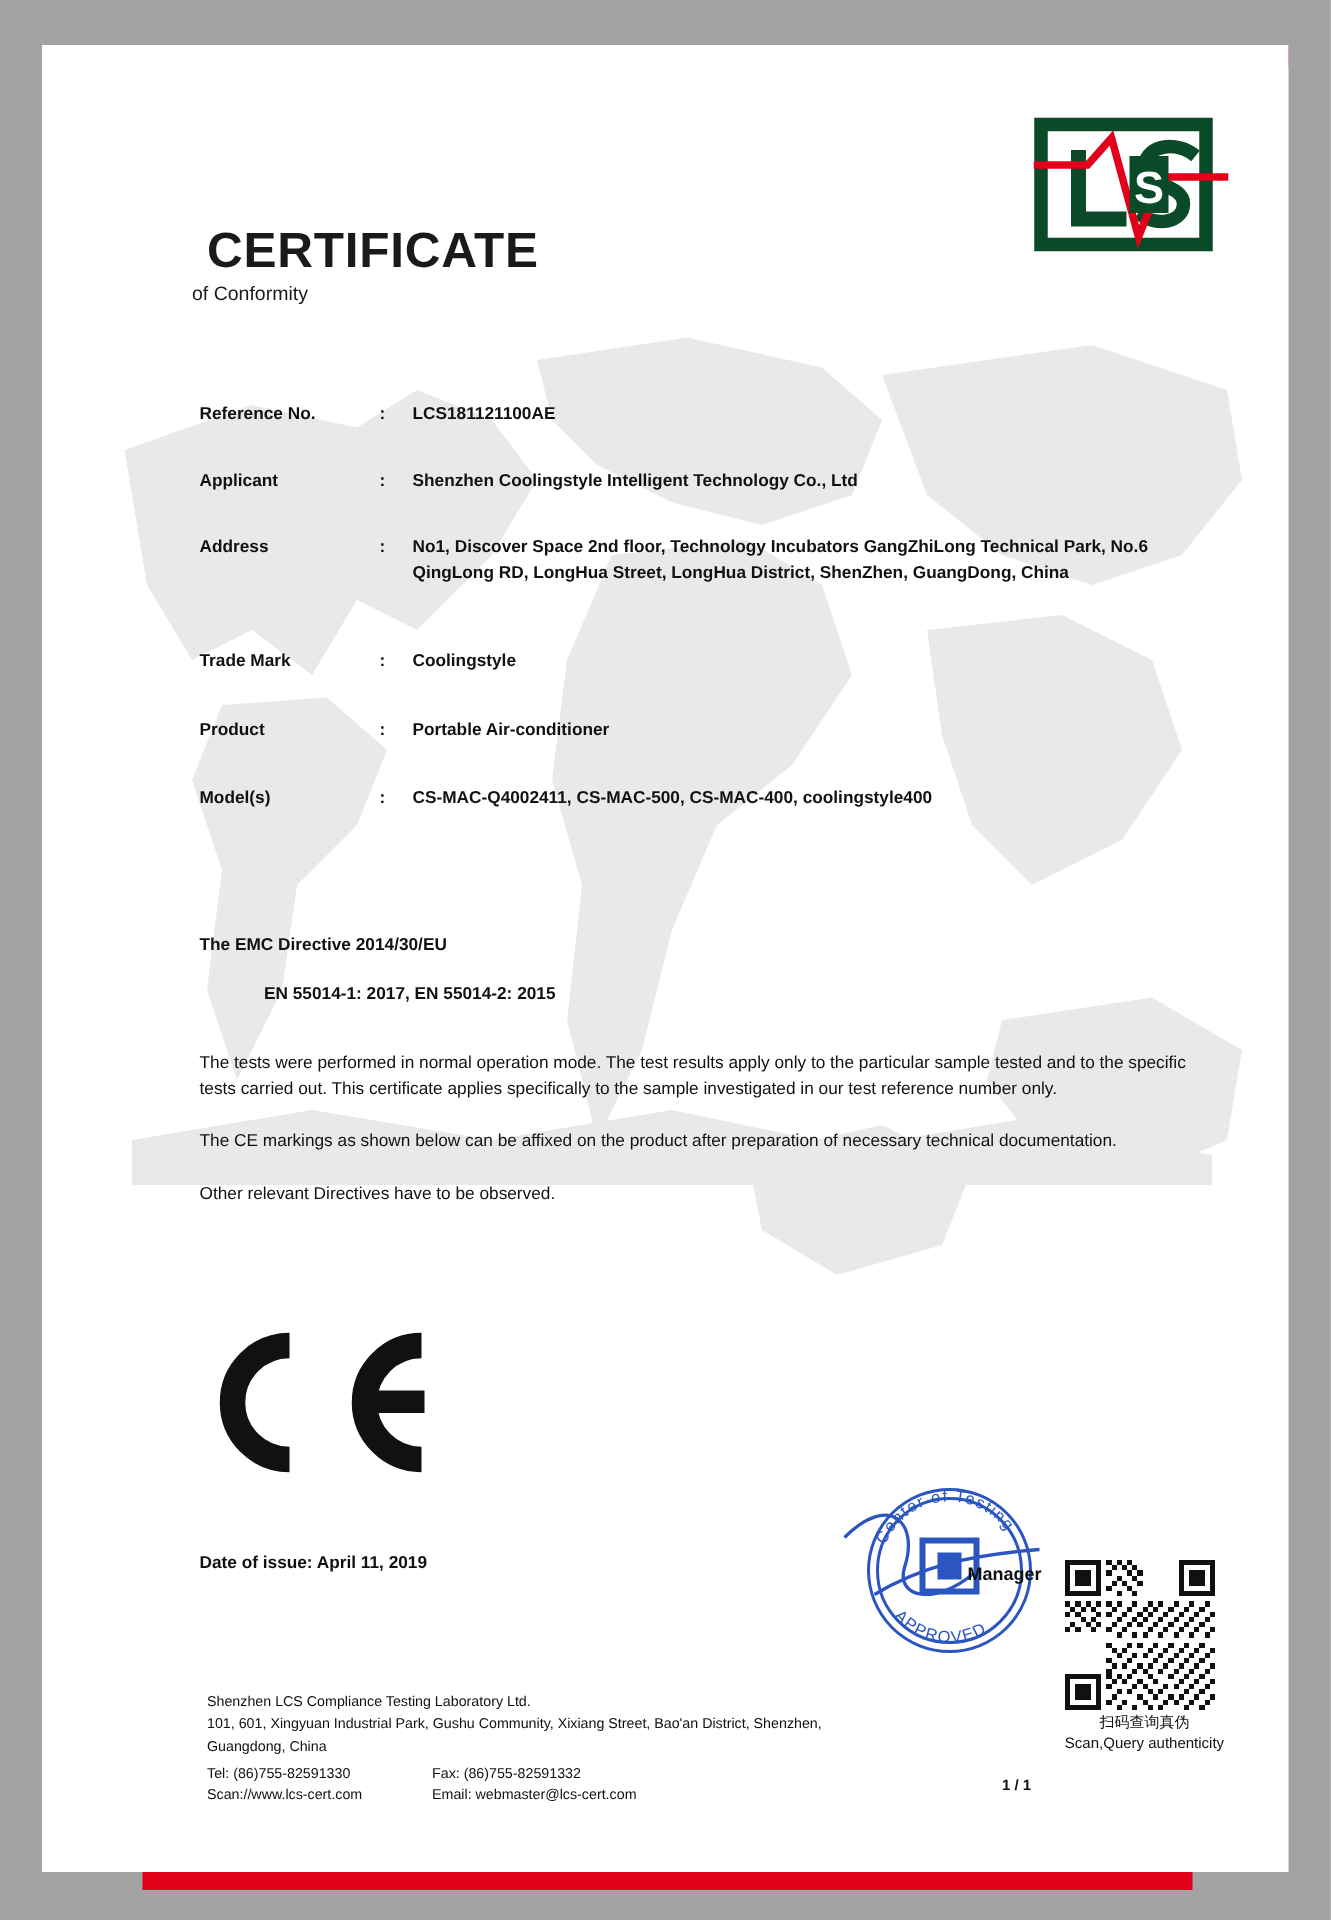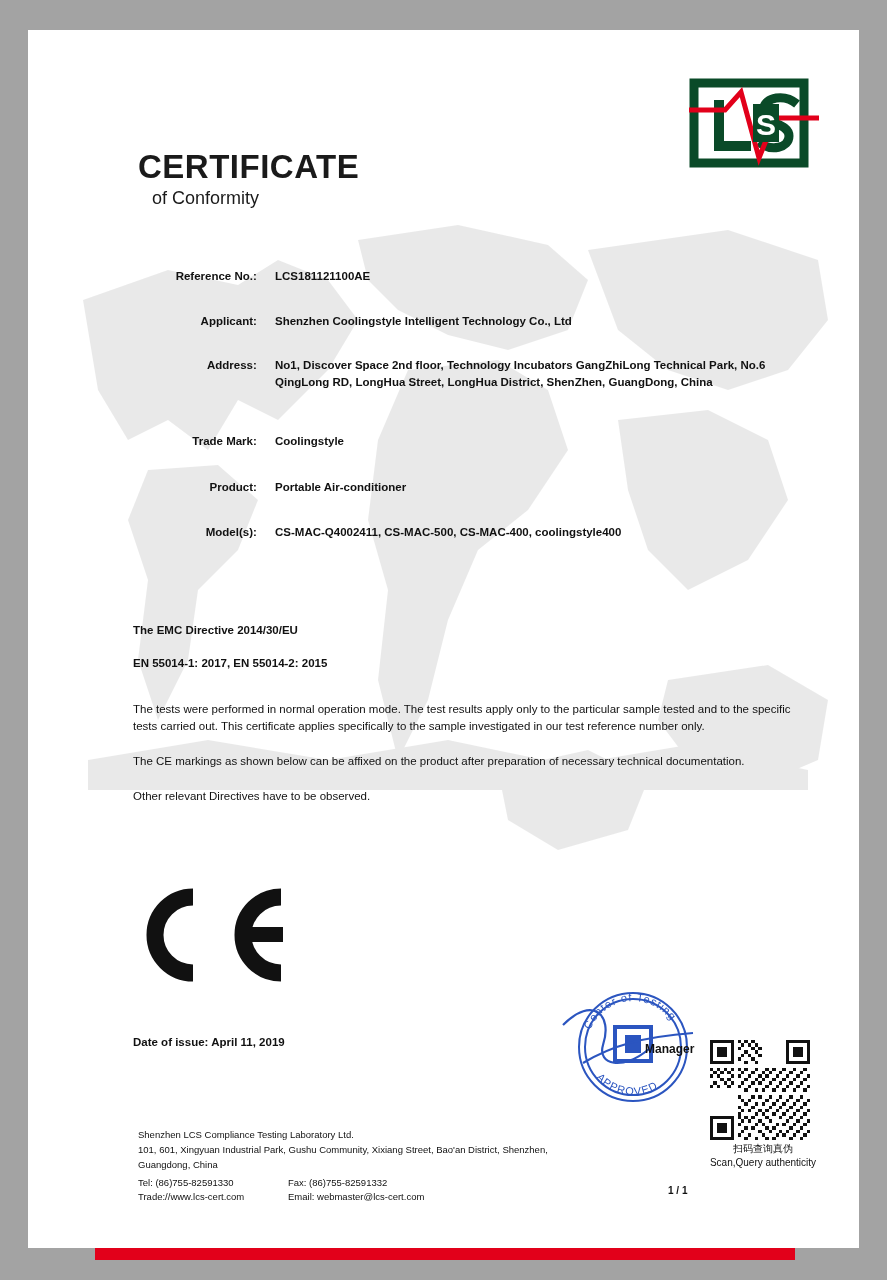--- a/index.html
+++ b/index.html
@@ -58,41 +58,41 @@
     position: absolute;
     left: 110px;
     top: 118px;
     font-size: 33px;
     font-weight: bold;
     letter-spacing: 0.5px;
     color: #1a1a1a;
   }
   .subtitle {
     position: absolute;
-    left: 124px;
+    left: 100px;
     top: 158px;
-    font-size: 18px;
+    font-size: 13px;
     color: #1a1a1a;
   }
   
   .fields {
     position: absolute;
     left: 105px;
     top: 238px;
     width: 660px;
   }
   .row {
     display: flex;
     margin-bottom: 28px;
     font-size: 11.5px;
     font-weight: bold;
     color: #111;
     line-height: 1.45;
   }
-  .row .label { width: 120px; flex: none; text-align: right; }
+  .row .label { width: 120px; flex: none; }
   .row .colon { width: 22px; flex: none; }
   .row .value { flex: 1; }
   
   .body-text {
     position: absolute;
     left: 105px;
     width: 660px;
     font-size: 11.5px;
     color: #111;
     line-height: 1.5;
@@ -244,21 +244,21 @@
       </div>
       <div class="row">
         <div class="label">Model(s)</div>
         <div class="colon">:</div>
         <div class="value">CS-MAC-Q4002411, CS-MAC-500, CS-MAC-400, coolingstyle400</div>
       </div>
     </div>
 
     <div class="body-text" style="top:592px;">
       <div class="para bold" style="margin-bottom:16px;">The EMC Directive 2014/30/EU</div>
-      <div class="para bold" style="margin-bottom:28px;">EN 55014-1: 2017, EN 55014-2: 2015</div>
+      <div class="para bold" style="margin-bottom:28px;margin-left:43px;">EN 55014-1: 2017, EN 55014-2: 2015</div>
       <div class="para" style="margin-bottom:18px;">The tests were performed in normal operation mode. The test results apply only to the particular sample tested and to the specific tests carried out. This certificate applies specifically to the sample investigated in our test reference number only.</div>
       <div class="para" style="margin-bottom:18px;">The CE markings as shown below can be affixed on the product after preparation of necessary technical documentation.</div>
       <div class="para">Other relevant Directives have to be observed.</div>
     </div>
 
     <svg class="ce" viewBox="0 0 160 100">
       <path d="M60,12 A38,38 0 1,0 60,88" fill="none" stroke="#111" stroke-width="17"></path>
       <path d="M148,12 A38,38 0 1,0 148,88" fill="none" stroke="#111" stroke-width="17"></path>
       <rect x="110" y="42" width="40" height="15" fill="#111"></rect>
     </svg>
@@ -488,21 +488,21 @@
 
     <div class="footer">
       <div class="lab">Shenzhen LCS Compliance Testing Laboratory Ltd.</div>
       <div>101, 601, Xingyuan Industrial Park, Gushu Community, Xixiang Street, Bao'an District, Shenzhen,</div>
       <div style="margin-bottom:4px;">Guangdong, China</div>
       <div class="footer-cols">
         <div class="c1">Tel: (86)755-82591330</div>
         <div>Fax: (86)755-82591332</div>
       </div>
       <div class="footer-cols">
-        <div class="c1">Trade://www.lcs-cert.com</div>
+        <div class="c1">Scan://www.lcs-cert.com</div>
         <div>Email: webmaster@lcs-cert.com</div>
       </div>
     </div>
 
     <div class="page-num">1 / 1</div>
 
   </div>
 </div>
 
 </body></html>

